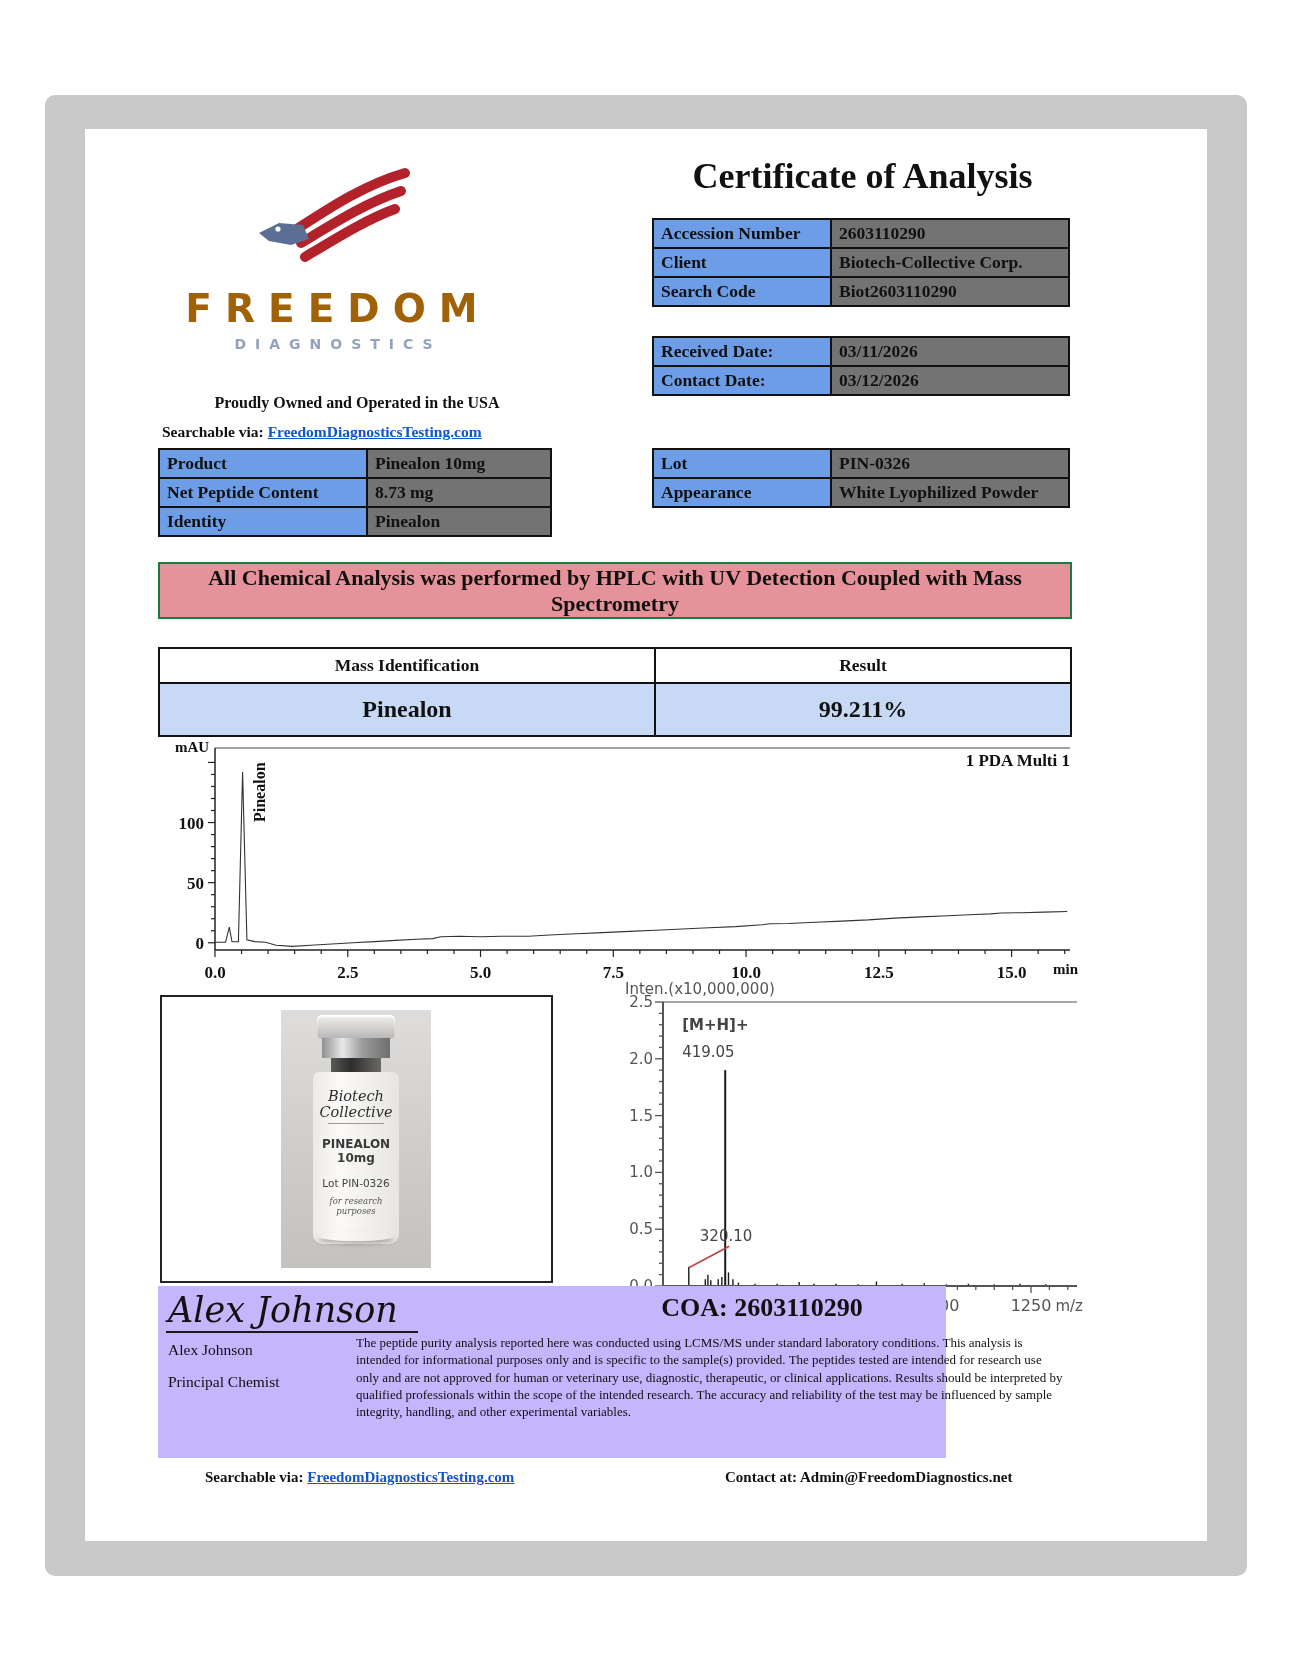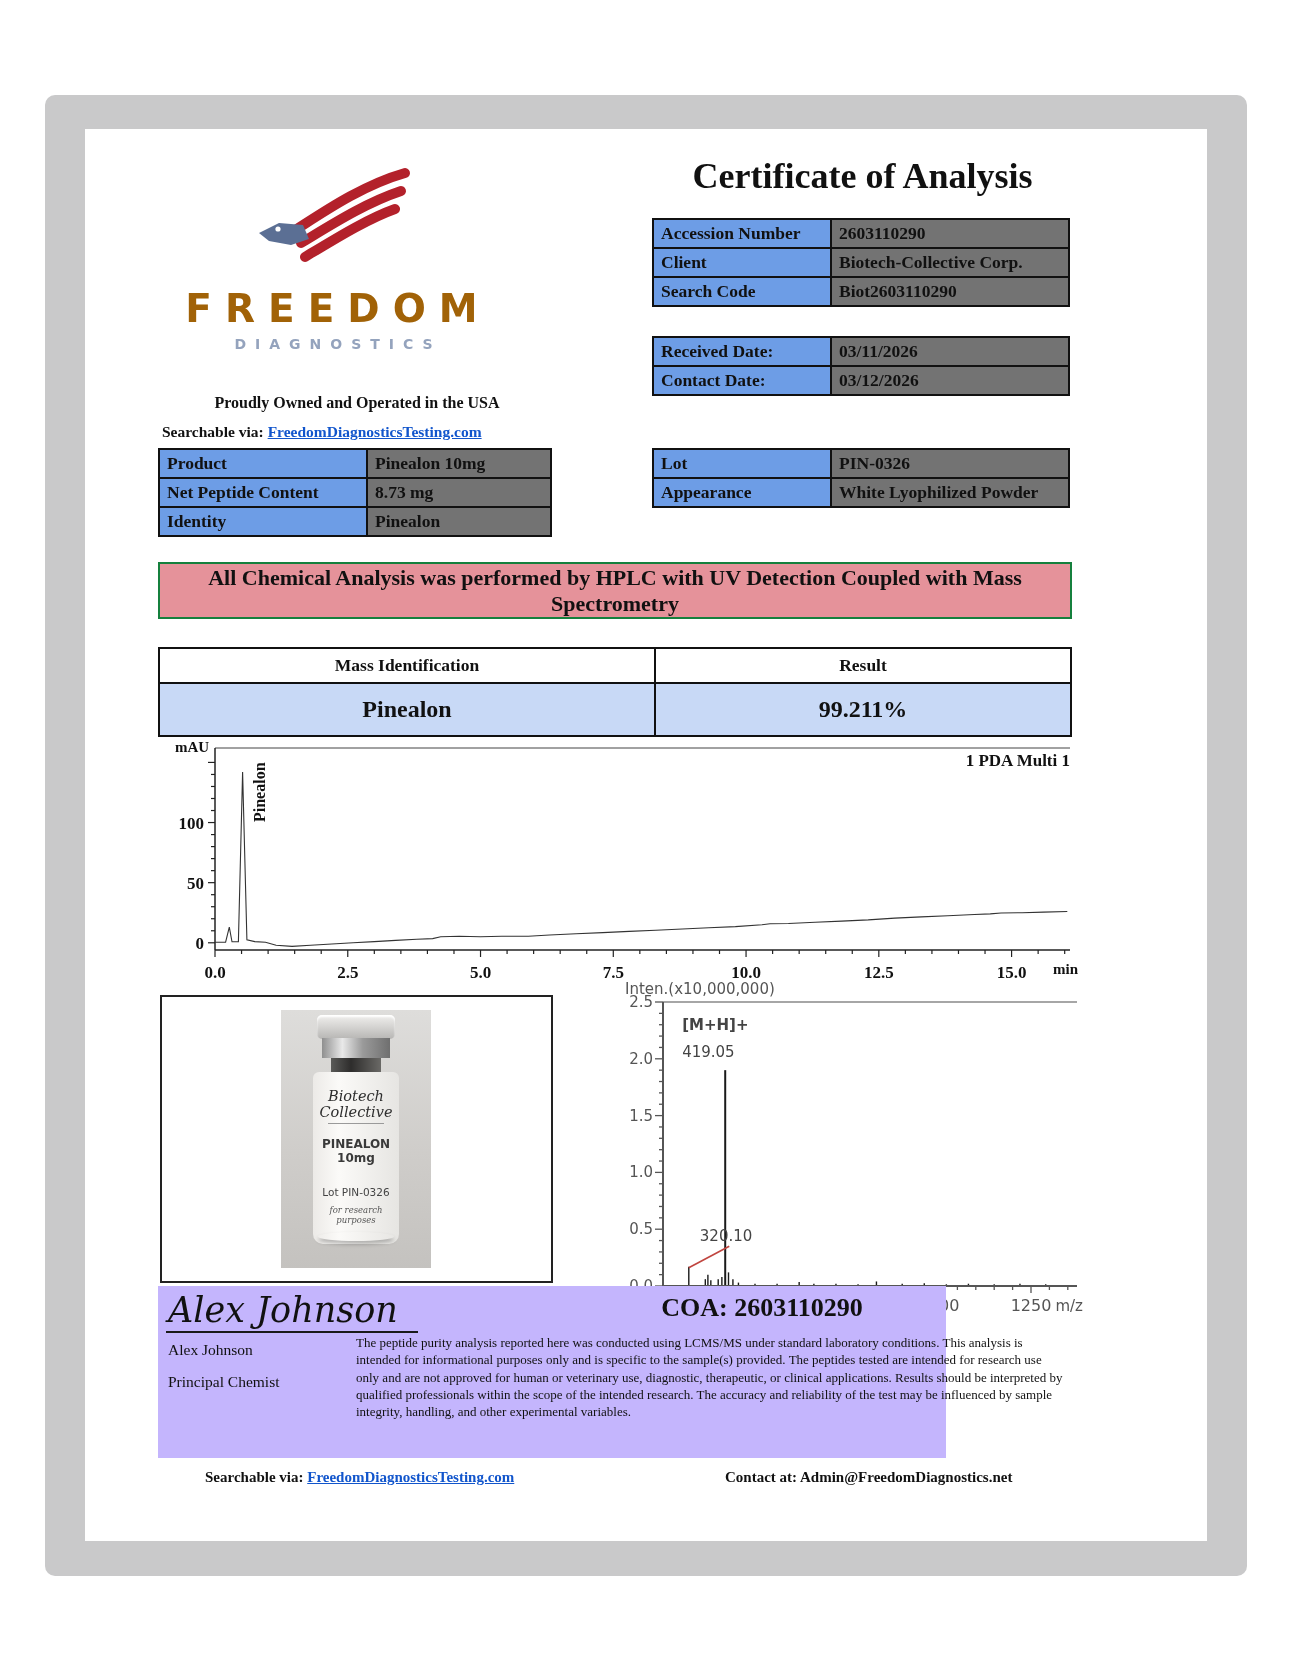--- a/index.html
+++ b/index.html
@@ -63,21 +63,21 @@
     background:linear-gradient(90deg,#8a8a8a,#d2d2d2 45%,#767676);}
   .vbody{top:62px;width:86px;height:172px;border-radius:6px 6px 10px 10px;
     background:linear-gradient(90deg,#eceae7,#fbfaf8 30%,#e6e5e2);}
   .vbody::after{content:"";position:absolute;bottom:3px;left:5px;right:5px;height:9px;
     border-radius:50%;box-shadow:0 3px 4px rgba(0,0,0,.28);}
   .viallabel{position:absolute;top:16px;left:3px;right:3px;text-align:center;color:#2e2e2e;}
   .vbrand{font-family:"DejaVu Serif",serif;font-style:italic;font-size:14.5px;}
   .vline{width:70%;height:1px;background:#9a9a9a;margin:3px auto 0 auto;}
   .vprod{margin-top:13px;font-family:"DejaVu Sans",sans-serif;font-weight:bold;
     font-size:12px;color:#3a3a3a;}
-  .vlot{margin-top:21px;font-family:"DejaVu Sans",sans-serif;font-size:10.5px;color:#444;}
+  .vlot{margin-top:12px;font-family:"DejaVu Sans",sans-serif;font-size:10.5px;color:#444;}
   .vnote{margin-top:7px;font-family:"DejaVu Serif",serif;font-style:italic;
     font-size:8.5px;color:#555;}
 
   
   .pinkfooter{left:158px;top:1286px;width:788px;height:172px;background:#c4b5fd;}
   .sig{position:absolute;left:8px;top:4px;font-family:"DejaVu Serif",serif;
     font-style:italic;font-size:35px;border-bottom:2px solid #1a1a1a;
     padding:0 20px 1px 2px;}
   .signame{position:absolute;left:10px;top:55px;font-size:15.5px;}
   .sigrole{position:absolute;left:10px;top:87px;font-size:15.5px;}

